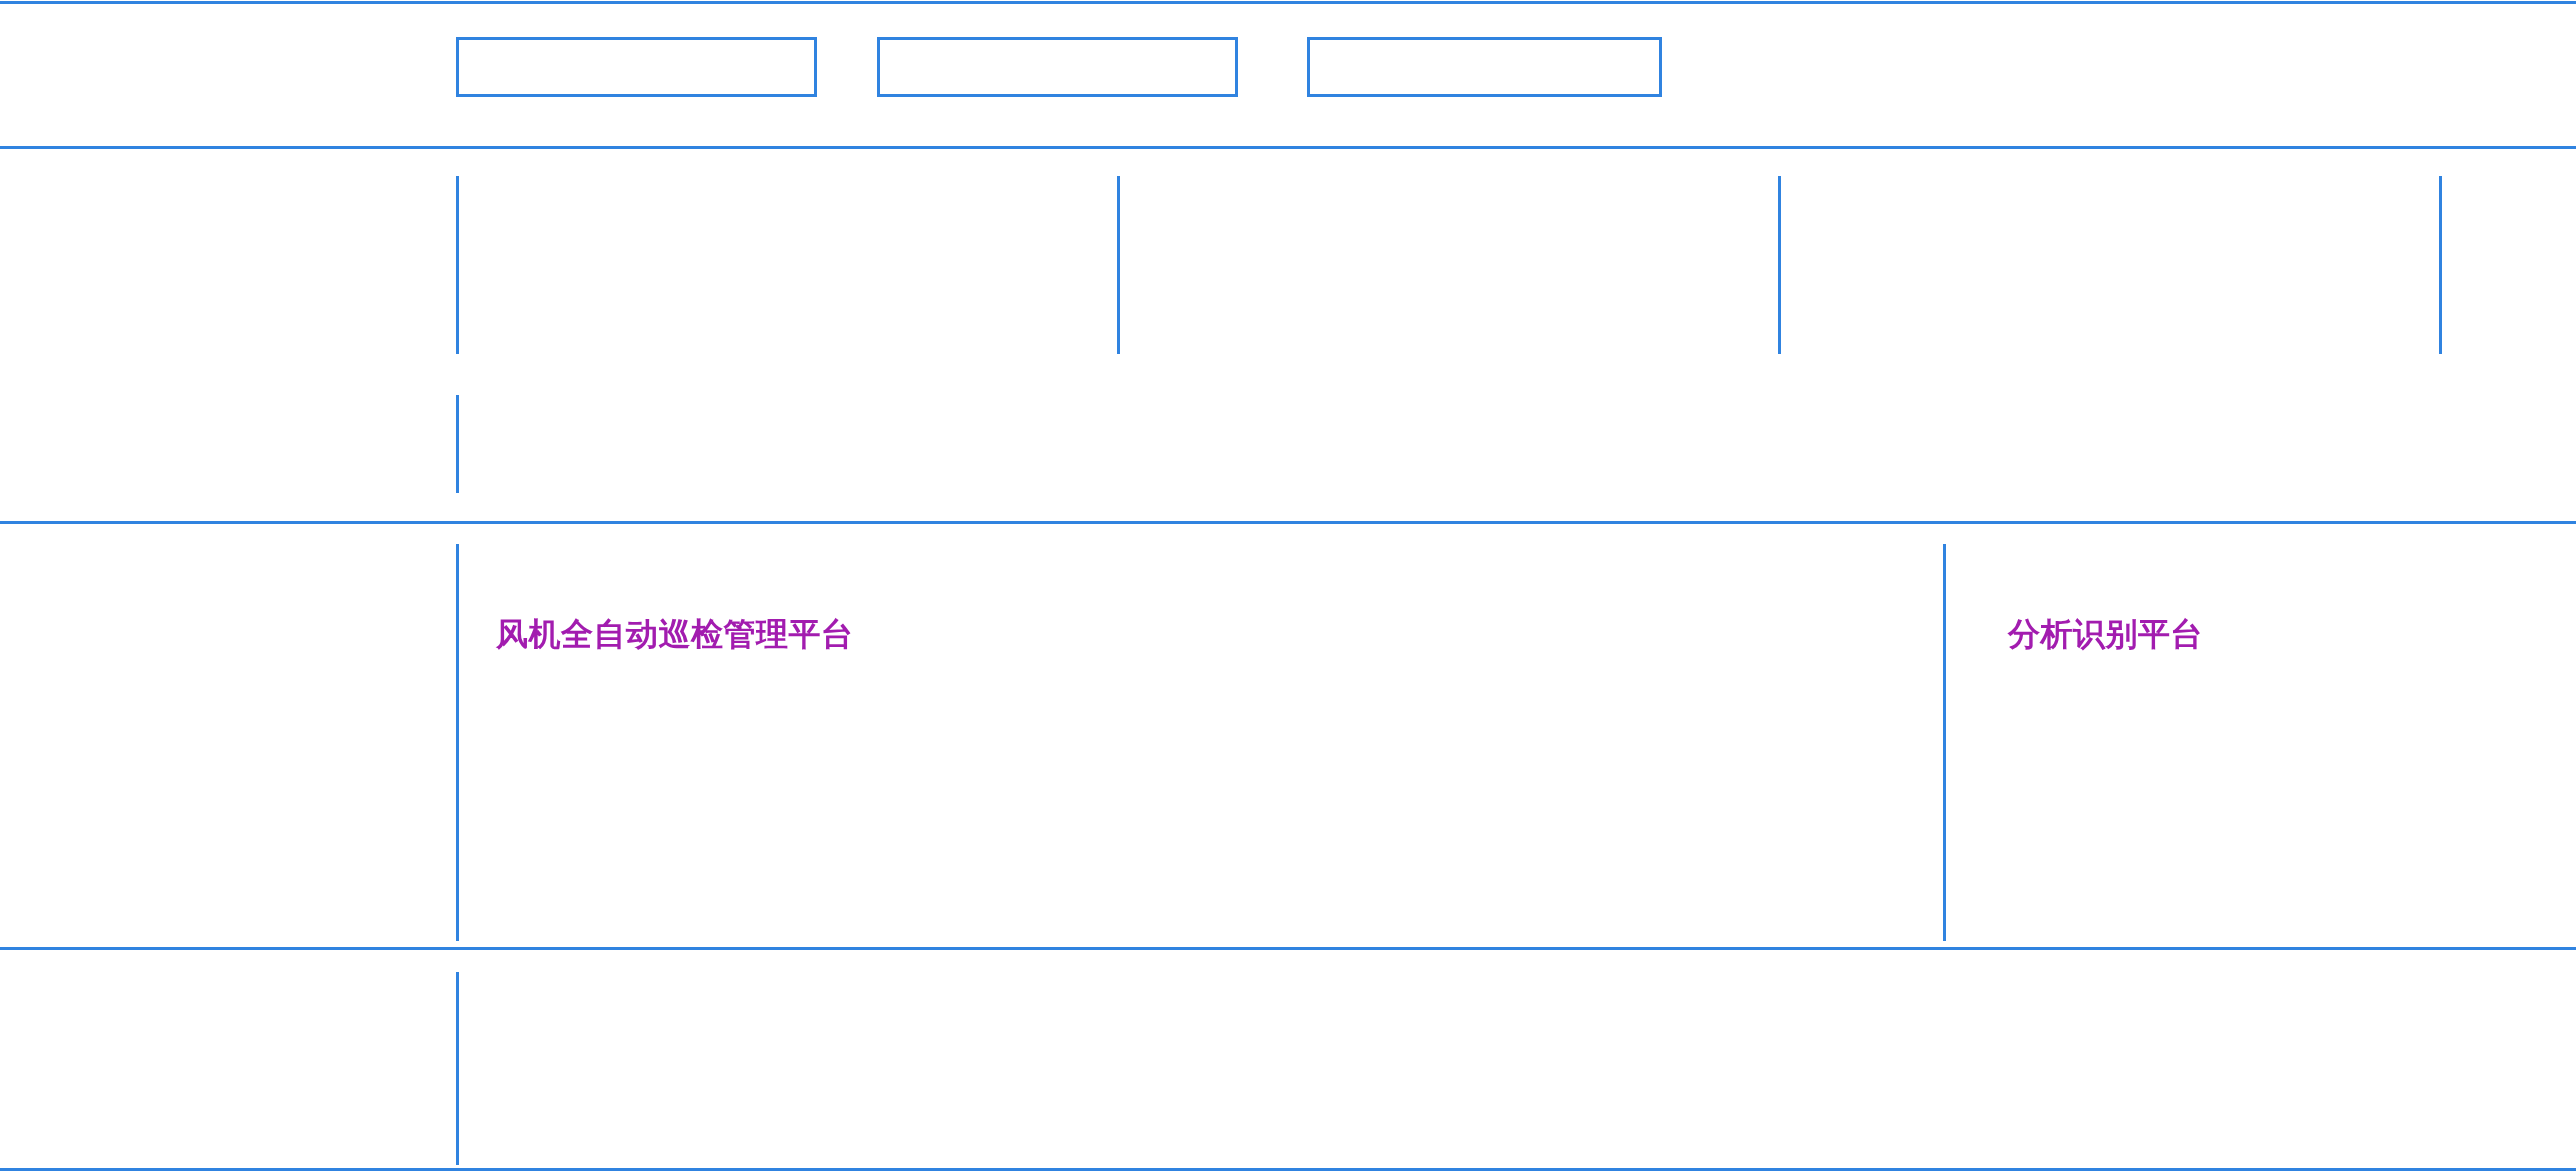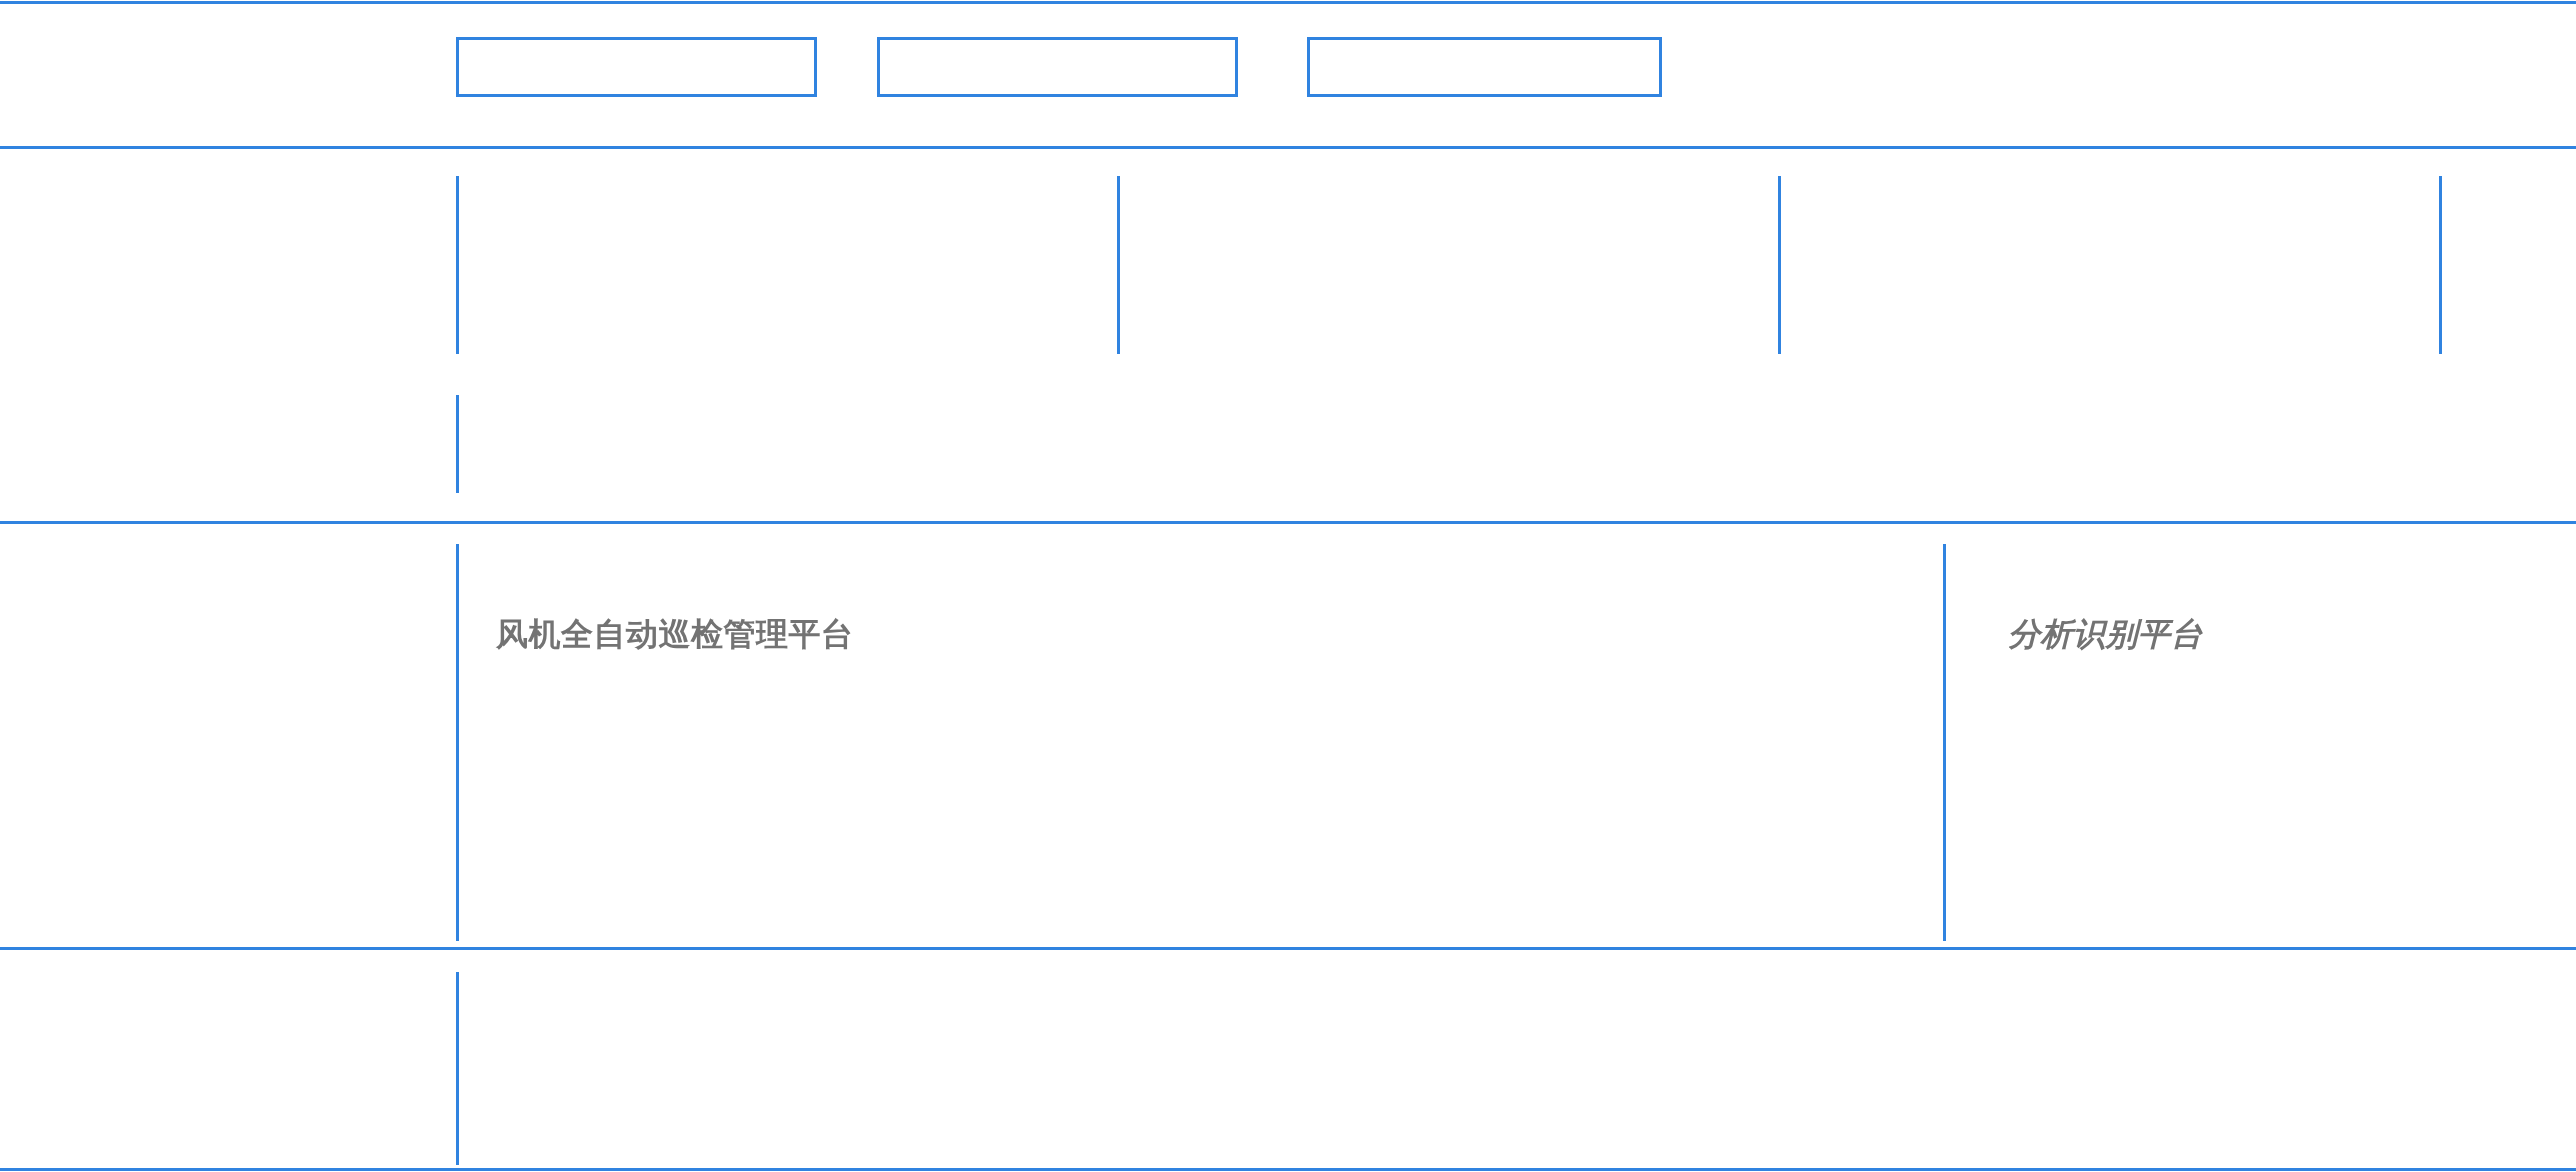--- a/index.html
+++ b/index.html
@@ -37,21 +37,21 @@
   .hdr-box {
     position: absolute;
     border: 3.1px solid #3083e0;
     background: #ffffff;
     box-sizing: border-box;
   }
 
   
   .section-title {
     position: absolute;
-    color: #737373;
+    color: #a21caf;
     font-weight: bold;
     font-size: 32px;
     line-height: 1.2;
     white-space: nowrap;
     letter-spacing: 0.5px;
   }
 
   
   .cell {
     position: absolute;
@@ -103,21 +103,21 @@
   </div>
 
   <div class="vrule" style="left:456px;  top:544px; height:397px;"></div>
   <div class="vrule" style="left:1943px; top:544px; height:397px;"></div>
 
   <div class="cell" style="left:459px;  top:544px; width:1484px; height:397px;"></div>
   <div class="cell" style="left:1946px; top:544px; width:1060px; height:397px;"></div>
 
   <div class="section-title" style="left:496px; top:615px;">风机全自动巡检管理平台</div>
 
-  <div class="section-title" style="left:2008px; top:615px;font-style:italic;">分析识别平台</div>
+  <div class="section-title" style="left:2008px; top:615px;">分析识别平台</div>
 
   <div class="vrule" style="left:456px; top:972px; height:193px;"></div>
   <div class="cell" style="left:459px; top:972px; width:2547px; height:193px;">
     
   </div>
 
 </div>
 
 
 </body></html>

